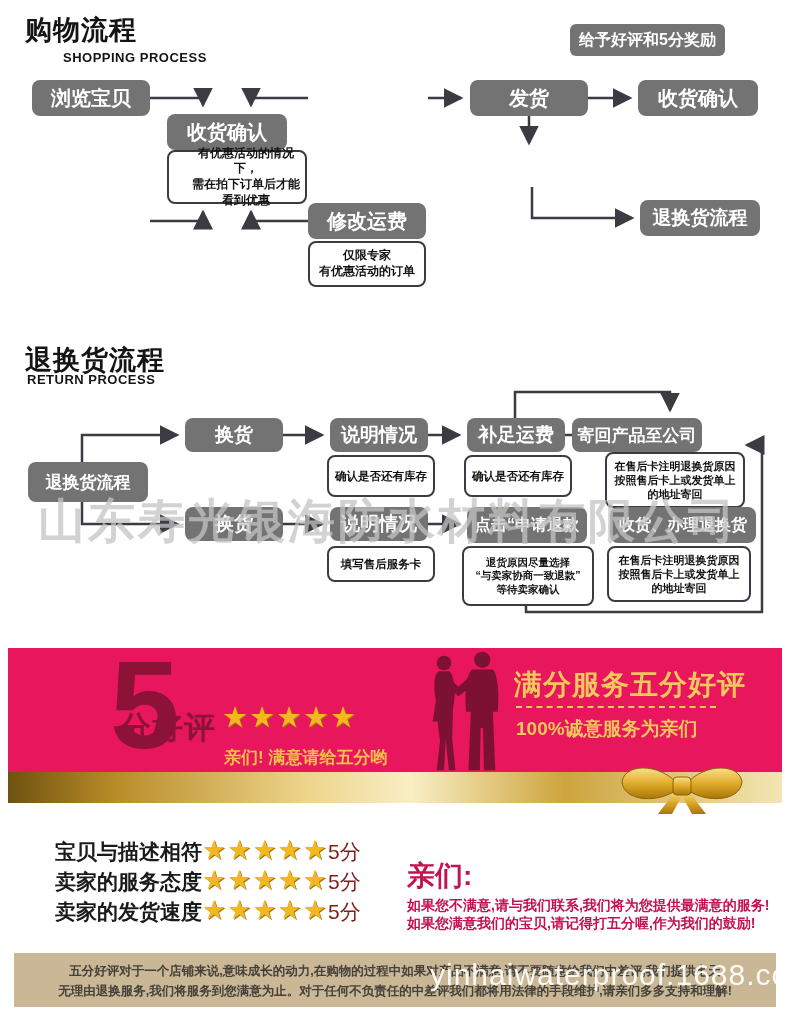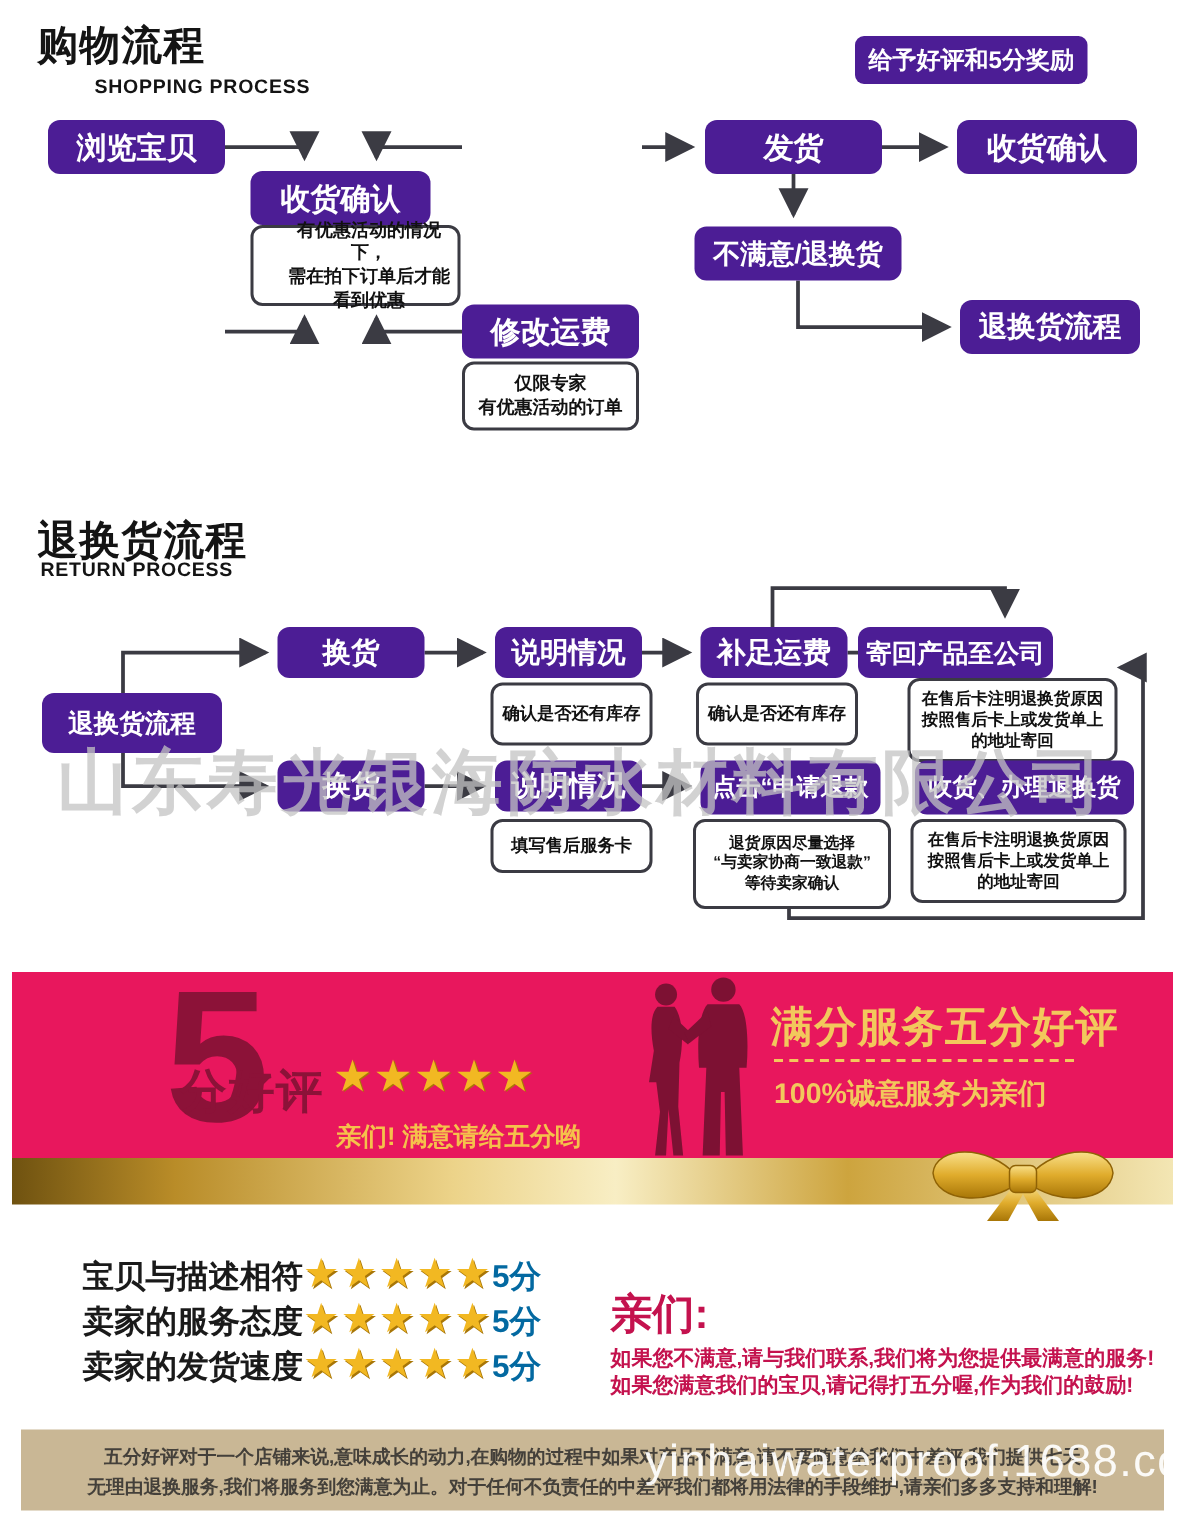--- a/index.html
+++ b/index.html
@@ -3,21 +3,21 @@
 <meta charset="utf-8">
 <style>
   html,body{margin:0;padding:0;background:#fff;}
   #stage{position:relative;width:790px;height:1010px;background:#fff;overflow:hidden;
          font-family:"Liberation Sans","DejaVu Sans",sans-serif;}
   .abs{position:absolute;}
   
   .sec-title{font-size:27px;font-weight:900;color:#141414;letter-spacing:1px;}
   .sec-sub{font-size:13px;font-weight:700;color:#141414;letter-spacing:.5px;}
   
-  .box{position:absolute;background:#4c1d95;color:#fff;border-radius:8px;
+  .box{position:absolute;background:#737373;color:#fff;border-radius:8px;
        display:flex;align-items:center;justify-content:center;
        font-weight:700;z-index:2;}
   .note{position:absolute;background:#fff;border:2px solid #3b3b43;border-radius:8px;
         color:#111;font-weight:700;display:flex;align-items:center;justify-content:center;
         white-space:pre-line;z-index:2;line-height:1.3;text-align:center;}
   .note.left{justify-content:flex-start;text-align:center;padding-left:18px;}
   svg.wires{position:absolute;left:0;top:0;z-index:1;pointer-events:none;}
   
   #banner{position:absolute;left:8px;top:648px;width:774px;height:124px;background:#e8175d;z-index:2;}
   #gold-strip{position:absolute;left:8px;top:772px;width:774px;height:31px;z-index:2;
@@ -27,21 +27,21 @@
   .fhp{position:absolute;left:120px;top:707px;font-size:31px;font-weight:900;color:#8c1238;z-index:4;letter-spacing:1px;}
   .gold-stars{color:#f2b822;text-shadow:1px 1px 0 #a87607;}
   .banner-stars{position:absolute;left:222px;top:700px;font-size:29px;letter-spacing:1px;z-index:4;}
   .banner-cap{position:absolute;left:224px;top:746px;font-size:17px;font-weight:700;color:#f5c14b;z-index:4;}
   .headline{position:absolute;left:514px;top:666px;font-size:28px;font-weight:900;color:#f2c85c;letter-spacing:1px;z-index:4;}
   .dash{position:absolute;left:516px;top:706px;width:200px;border-top:2px dashed #f2c85c;z-index:4;}
   .subline{position:absolute;left:516px;top:716px;font-size:19px;font-weight:700;color:#f2c85c;z-index:4;}
   
   .r-label{font-size:21px;font-weight:900;color:#1a1a1a;}
   .r-stars{font-size:27px;letter-spacing:1px;}
-  .r-score{font-size:21px;font-weight:700;color:#0369a1;}
+  .r-score{font-size:21px;font-weight:400;color:#7f1d1d;}
   .appeal-title{font-size:28px;font-weight:900;color:#c4124e;}
   .appeal-line{font-size:14px;font-weight:700;color:#c4124e;}
   
   #footer-note{position:absolute;left:14px;top:953px;width:762px;height:54px;background:#c9b795;z-index:2;
     color:#44403a;font-size:12.5px;font-weight:700;line-height:1.6;text-align:center;padding-top:8px;box-sizing:border-box;}
   
   #wm-company{position:absolute;left:38px;top:490px;width:720px;font-size:47px;font-weight:700;
     color:rgba(195,195,195,.75);letter-spacing:3px;white-space:nowrap;z-index:5;pointer-events:none;}
   #wm-site{position:absolute;left:430px;top:958px;font-size:30px;font-weight:500;
     color:rgba(255,255,255,.92);letter-spacing:1px;z-index:6;pointer-events:none;}
@@ -85,21 +85,20 @@
   <div class="box" style="left:32px;top:80px;width:118px;height:36px;font-size:20px;">浏览宝贝</div>
   <div class="box" style="left:470px;top:80px;width:118px;height:36px;font-size:20px;">发货</div>
   <div class="box" style="left:638px;top:80px;width:120px;height:36px;font-size:20px;">收货确认</div>
   <div class="box" style="left:167px;top:114px;width:120px;height:36px;font-size:20px;">收货确认</div>
   <div class="note left" style="left:167px;top:150px;width:118px;height:50px;font-size:12px;">有优惠活动的情况下，
 需在拍下订单后才能
 看到优惠</div>
   <div class="box" style="left:308px;top:203px;width:118px;height:36px;font-size:20px;">修改运费</div>
   <div class="note" style="left:308px;top:241px;width:114px;height:42px;font-size:12px;">仅限专家
 有优惠活动的订单</div>
-  <div class="box" style="left:463px;top:151px;width:138px;height:36px;font-size:18px;">不满意/退换货</div>
   <div class="box" style="left:640px;top:200px;width:120px;height:36px;font-size:19px;">退换货流程</div>
 
   <div class="abs sec-title" style="left:25px;top:342px;">退换货流程</div>
   <div class="abs sec-sub" style="left:27px;top:372px;">RETURN PROCESS</div>
 
   <div class="box" style="left:28px;top:462px;width:120px;height:40px;font-size:17px;">退换货流程</div>
 
   <div class="box" style="left:185px;top:418px;width:98px;height:34px;font-size:19px;">换货</div>
   <div class="box" style="left:330px;top:418px;width:98px;height:34px;font-size:19px;">说明情况</div>
   <div class="box" style="left:467px;top:418px;width:98px;height:34px;font-size:19px;">补足运费</div>

